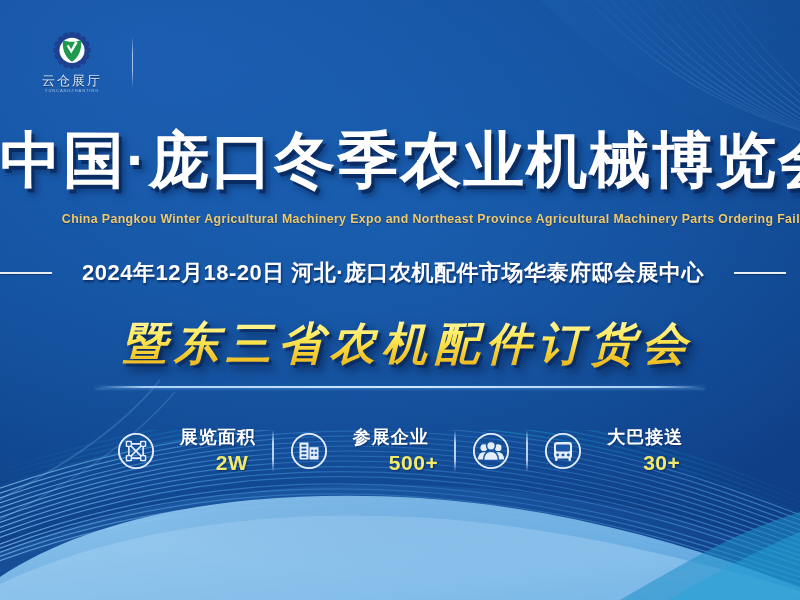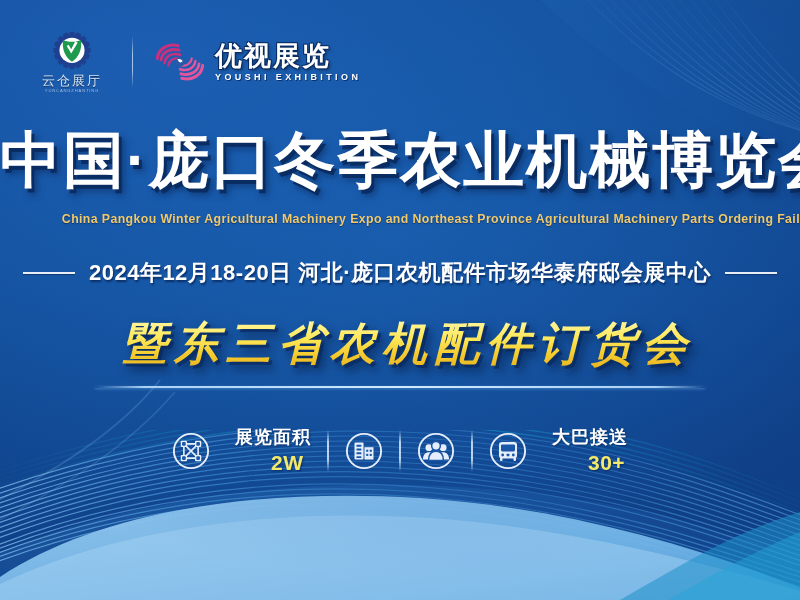--- a/index.html
+++ b/index.html
@@ -108,22 +108,21 @@
     white-space: nowrap;
     text-shadow: 0 1px 1px rgba(6,32,78,.6);
   }
 
   
   .datebar {
     position: absolute;
     left: 0; right: 0; top: 258px;
     display: flex;
     align-items: center;
-    justify-content: center;
-    gap: 14px;
+    gap: 30px;
   }
   .datebar .rule {
     width: 52px; height: 2px;
     background: #e8eef8;
     box-shadow: 0 1px 1px rgba(6,30,75,.5);
   }
   .datebar-text {
     font-size: 22px;
     font-weight: bold;
     letter-spacing: .5px;
@@ -329,44 +328,20 @@
           <path d="M-11,-13 C-13,-2 -8,9 0,14 C8,9 13,-2 11,-13 C6,-10 -6,-10 -11,-13 Z" fill="#1d9a4e"></path>
           <path d="M-6.5,-5.5 L-1,4 L7,-9.5 L4.2,-11.5 L-1,-1.5 L-4.2,-7 Z" fill="#ffffff"></path>
         </g>
       </svg>
       <div class="logo-a-cn">云仓展厅</div>
       <div class="logo-a-py">YUNCANGZHANTING</div>
     </div>
 
     <div class="logo-div"></div>
 
-    <div class="logo-b">
-      <svg class="logo-b-mark" viewBox="0 0 64 56">
-        <g fill="none" stroke-linecap="round">
-          <g stroke="#c9307e">
-            <path d="M30,10 C18,7 8,14 7,24" stroke-width="3.4"></path>
-            <path d="M31,15 C20,12 12,18 11,26" stroke-width="3.1"></path>
-            <path d="M32,20 C23,17 16,22 15,29" stroke-width="2.8"></path>
-            <path d="M33,25 C26,22 20,26 19,32" stroke-width="2.4"></path>
-          </g>
-          <g stroke="#e0559c">
-            <path d="M34,46 C46,49 56,42 57,32" stroke-width="3.4"></path>
-            <path d="M33,41 C44,44 52,38 53,30" stroke-width="3.1"></path>
-            <path d="M32,36 C41,39 48,34 49,27" stroke-width="2.8"></path>
-            <path d="M31,31 C38,34 44,30 45,24" stroke-width="2.4"></path>
-          </g>
-        </g>
-        <circle cx="32" cy="28" r="5" fill="#2b59a8"></circle>
-        <path d="M29,25 q4,-1 6,2 q-3,4 -6,-2 Z" fill="#ffffff"></path>
-      </svg>
-      <div class="logo-b-txt">
-        <div class="logo-b-cn">优视展览</div>
-        <div class="logo-b-en">YOUSHI EXHIBITION</div>
-      </div>
-    </div>
   </div>
 
   <div class="title-cn">中国·庞口冬季农业机械博览会</div>
   <div class="title-en">China Pangkou Winter Agricultural Machinery Expo and Northeast Province Agricultural Machinery Parts Ordering Fail</div>
 
   <div class="datebar">
     <span class="rule"></span>
     <span class="datebar-text">2024年12月18-20日  河北·庞口农机配件市场华泰府邸会展中心</span>
     <span class="rule"></span>
   </div>
@@ -417,20 +392,24 @@
           <rect x="12" y="13.4" width="5.3" height="2" rx=".6"></rect>
           <rect x="12" y="17.4" width="5.3" height="2" rx=".6"></rect>
           <rect x="12" y="21.4" width="5.3" height="2" rx=".6"></rect>
           <rect x="12" y="25.4" width="5.3" height="2" rx=".6"></rect>
           <rect x="22.3" y="18.6" width="2.2" height="2.2"></rect>
           <rect x="26" y="18.6" width="2.2" height="2.2"></rect>
           <rect x="22.3" y="23" width="2.2" height="2.2"></rect>
           <rect x="26" y="23" width="2.2" height="2.2"></rect>
         </g>
       </svg>
+      <div class="stat-text">
+        <span class="stat-label">参展企业</span>
+        <span class="stat-value">500+</span>
+      </div>
     </div>
 
     <div class="stat-sep"></div>
 
     <div class="stat">
       <svg class="stat-icon" viewBox="0 0 40 40">
         <circle cx="20" cy="20" r="18" fill="none" stroke="#e6eefb" stroke-width="2"></circle>
         <g fill="#e6eefb">
           <circle cx="12.5" cy="16.5" r="3.6"></circle>
           <path d="M6.2,29 C6.2,23.8 9,21.2 12.5,21.2 C16,21.2 18.8,23.8 18.8,29 Z"></path>

